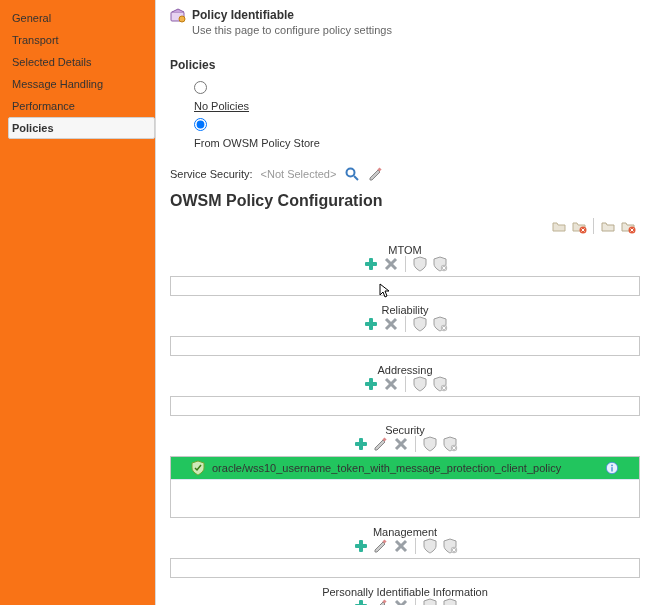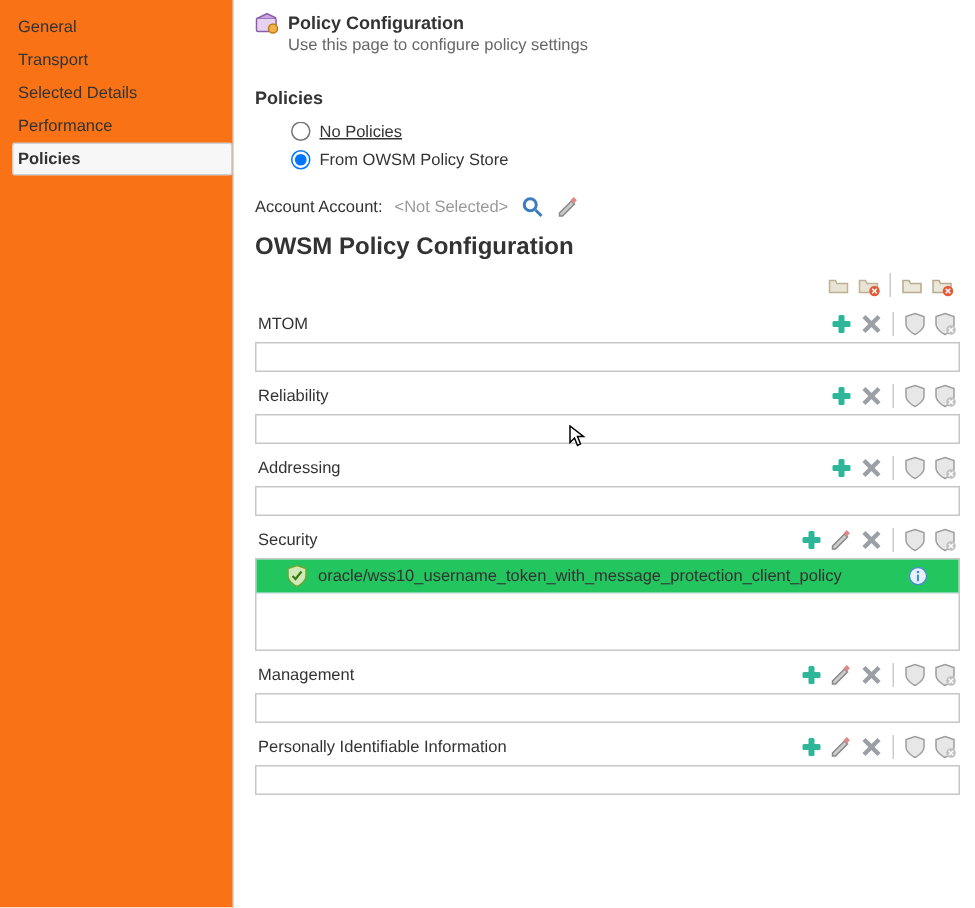--- a/index.html
+++ b/index.html
@@ -38,41 +38,42 @@
   .main {
     flex: 1;
     padding: 8px 10px 0 14px;
   }
   .page-title-row { display: flex; align-items: flex-start; gap: 6px; }
   .title-icon svg { width: 16px; height: 16px; }
   .page-title { font-weight: bold; font-size: 12px; }
   .page-sub { color: #666; margin: 2px 0 12px 0; }
   .section-head { font-weight: bold; font-size: 12px; margin: 10px 0 6px 0; }
   .radio-row {
-    display: flex; align-items: flex-end; gap: 6px; padding: 3px 0 3px 24px;
+    display: flex; align-items: flex-start; gap: 6px; padding: 3px 0 3px 24px; flex-direction: column;
   }
   .radio-row label { text-decoration: underline; cursor: pointer; color: #333;}
   .radio-row.selected label { text-decoration: none; }
   input[type=radio] { margin:0; }
   .svc-row {
     display: flex; align-items: center; gap: 8px; margin: 14px 0 10px 0;
   }
   .svc-label { }
   .svc-val { color: #999; text-align: center; }
   .mini-icon { width:16px; height:16px; display:inline-flex; align-items:center; justify-content:center; cursor:pointer; }
   .mini-icon svg { width:16px; height:16px; }
   .owsm-head { font-weight: bold; font-size: 16px; margin: 8px 0 6px 0; }
   .toolbar-top {
     display: flex; justify-content: flex-end; gap: 4px; padding: 2px 4px;
   }
   .vsep { width:1px; height:16px; background:#ccc; margin:0 2px; }
   .cat-block { margin-top: 8px; }
   .cat-head {
     display:flex; align-items: center; justify-content: space-between;
     padding: 0 2px 4px 2px;
+    flex-direction: column;
   }
   .cat-title { }
   .cat-actions { display:flex; gap:4px; align-items:center;}
   .cat-box {
     border: 1px solid #c7c7c7;
     min-height: 20px;
     background: #fff;
   }
   .cat-box.tall { min-height: 62px; }
   .policy-item {
@@ -92,51 +93,52 @@
   .cursor svg { width:16px; height:16px; }
 </style>
 </head>
 <body>
 
 <div class="layout">
   <div class="sidebar">
     <div class="sidebar-item"><span>General</span></div>
     <div class="sidebar-item"><span>Transport</span></div>
     <div class="sidebar-item"><span>Selected Details</span></div>
+    <div class="sidebar-item"><span>Message Handling</span></div>
     <div class="sidebar-item"><span>Performance</span></div>
     <div class="sidebar-item selected"><span>Policies</span></div>
   </div>
 
   <div class="main">
     <div class="page-title-row">
       <span class="title-icon">
         <svg viewBox="0 0 16 16">
             <rect x="1" y="4" width="13" height="9" rx="1" fill="#e7d3f1" stroke="#8b5fa7"></rect>
             <path d="M2 4 L8 1 L14 4" fill="#c9a3de" stroke="#8b5fa7"></path>
             <circle cx="12" cy="11" r="3" fill="#f1b24a" stroke="#c07d10"></circle>
           </svg>
       </span>
       <div>
-        <div class="page-title">Policy Configuration</div>
+        <div class="page-title">Policy Identifiable</div>
         <div class="page-sub">Use this page to configure policy settings</div>
       </div>
     </div>
 
     <div class="section-head">Policies</div>
     <div class="radio-row">
       <input type="radio" name="polopt" style="">
       <label>No Policies</label>
     </div>
     <div class="radio-row selected">
       <input type="radio" name="polopt" checked="" style="">
       <label>From OWSM Policy Store</label>
     </div>
 
     <div class="svc-row">
-      <span class="svc-label">Account Account:</span>
+      <span class="svc-label">Service Security:</span>
       <span class="svc-val">&lt;Not Selected&gt;</span>
       <span class="mini-icon">
         <svg viewBox="0 0 16 16">
             <circle cx="6.5" cy="6.5" r="4" fill="none" stroke="#3b7bbf" stroke-width="2"></circle>
             <line x1="10" y1="10" x2="14" y2="14" stroke="#3b7bbf" stroke-width="2"></line>
           </svg>
       </span>
       <span class="mini-icon">
         <svg viewBox="0 0 16 16">
             <path d="M2 12 L10 4 L12 6 L4 14 L2 14 Z" fill="#c9c9c9" stroke="#888"></path>

